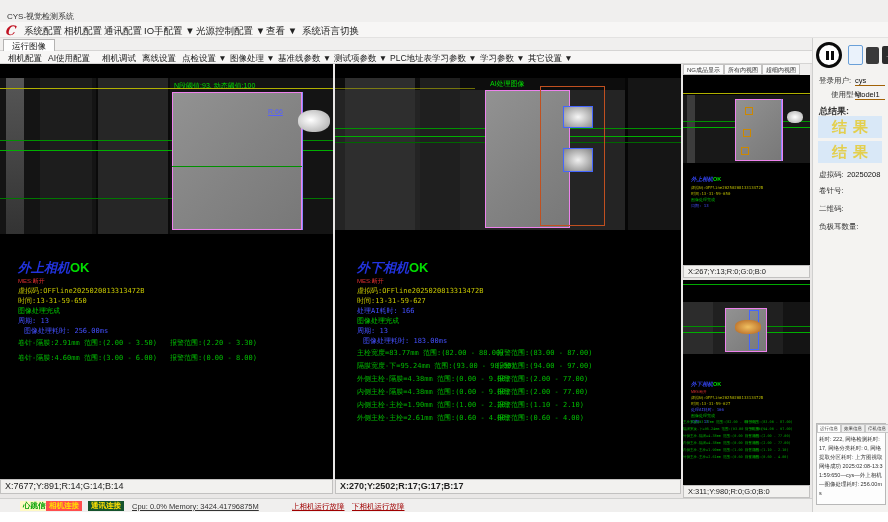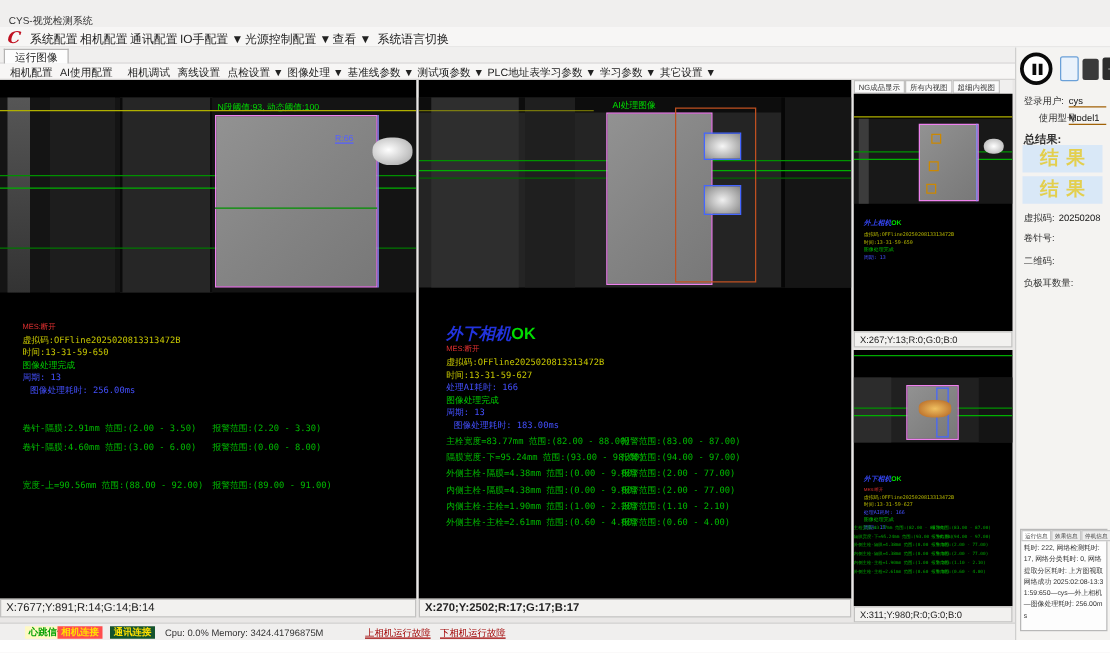--- a/index.html
+++ b/index.html
@@ -81,21 +81,21 @@
   #btnUser2 .head, #btnUser2 .body { background:#e0e0e0; }
   .info-box { position:absolute; left:3px; top:385px; width:70px; height:82px; background:#fdfdfd; border:1px solid #b8b8b8; }
   .info-tabs { display:flex; }
   .info-tab { font-size:4.5px; color:#333; padding:1px 2px; border:1px solid #c8c8c8; background:#eee; white-space:nowrap; }
   .info-tab.active { background:#fff; }
   .info-body { font-size:5.5px; color:#333; line-height:1.65; padding:2px; word-break:break-all; }
 
   
   #sb { left:0; top:498px; width:812px; height:14px; background:#f0efee; border-top:1px solid #cfcfce; }
   .badge { position:absolute; top:2px; font-size:7.5px; font-weight:bold; padding:0 3px; line-height:10px; }
-  .sb-text { position:absolute; top:3px; font-size:7.5px; color:#333; white-space:nowrap; }
+  .sb-text { position:absolute; top:3px; font-size:7.5px; color:#333; white-space:nowrap;text-decoration:underline; }
   .sb-err { color:#a00000; text-decoration:underline; }
 </style>
 </head>
 <body>
 
 <div class="screen">
 
   <div class="a titlebar">
     <span>CYS-视觉检测系统</span>
   </div>
@@ -144,39 +144,38 @@
       <div class="cell" style="left:172px;top:14px;width:130px;height:138px"></div>
       <div class="gline" style="left:172px;top:88px;width:130px"></div>
       <div class="a" style="left:302px;top:14px;width:1px;height:138px;background:#8a8aff"></div>
       <div class="a" style="left:298px;top:32px;width:32px;height:22px;background:radial-gradient(ellipse at 40% 45%,#ffffff,#bdbdbd 70%,#8a8a8a);border-radius:45%"></div>
       <div class="t-ov-grn" style="left:174px;top:3px">N段阈值:93, 动态阈值:100</div>
       <div class="t-ov-blu" style="left:268px;top:30px">R:66</div>
     </div>
     <div class="yline" style="left:0;top:24px;width:333px"></div>
 
     <div class="a" style="left:18px;top:194px">
+      <div>
+        <span class="cam-h">外上相机</span><span class="ok-h">OK</span>
+      </div>
       <div class="t-red">MES:断开</div>
       <div class="t-yel">虚拟码:OFFline2025020813313472B</div>
       <div class="t-yel">时间:13-31-59-650</div>
       <div class="t-grn">图像处理完成</div>
       <div class="t-blu">周期: 13</div>
       <div class="t-blu" style="margin-left:6px">图像处理耗时: 256.00ms</div>
     </div>
 
     <div class="mrow" style="left:18px;top:274px">
       <span>卷针-隔膜:2.91mm 范围:(2.00 - 3.50)</span>
       <span class="rr" style="left:152px">报警范围:(2.20 - 3.30)</span>
     </div>
     <div class="mrow" style="left:18px;top:289px">
       <span>卷针-隔膜:4.60mm 范围:(3.00 - 6.00)</span>
       <span class="rr" style="left:152px">报警范围:(0.00 - 8.00)</span>
-    </div>
-    <div class="mrow" style="left:18px;top:319px">
-      <span>宽度-上=90.56mm 范围:(88.00 - 92.00)</span>
-      <span class="rr" style="left:152px">报警范围:(89.00 - 91.00)</span>
     </div>
   </div>
   <div class="strip" id="stL">X:7677;Y:891;R:14;G:14;B:14</div>
 
   <div class="view" id="vM">
     <div class="a" style="left:0;top:14px;width:346px;height:152px;background:#242424">
       <div class="a" style="left:0;top:0;width:346px;height:12px;background:#0d0d0d"></div>
       <div class="a" style="left:10px;top:0;width:70px;height:152px;background:#2e2e2e"></div>
       <div class="a" style="left:85px;top:0;width:40px;height:152px;background:#1f1f1f"></div>
       <div class="a" style="left:290px;top:0;width:56px;height:152px;background:#151515;border-left:3px solid #060606"></div>

